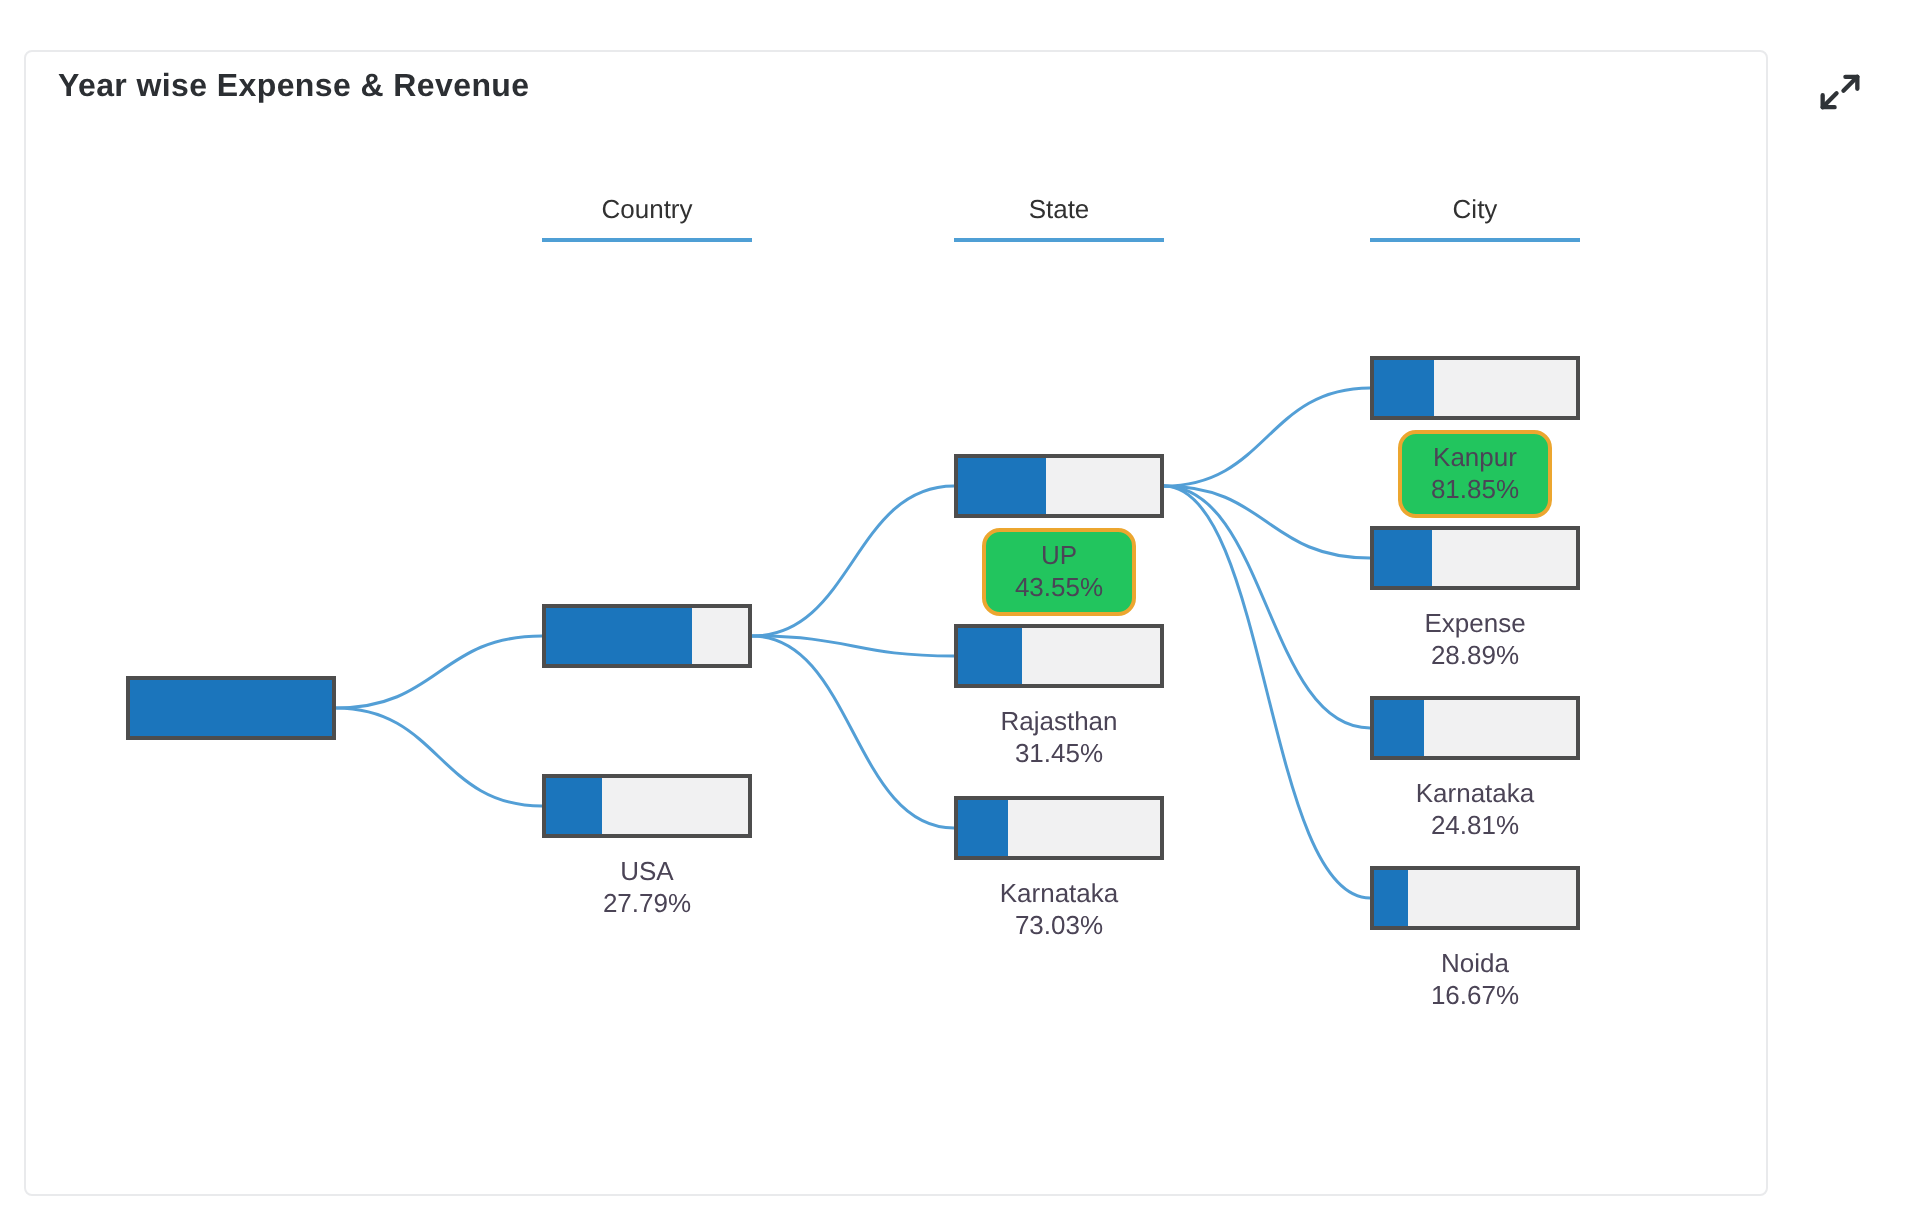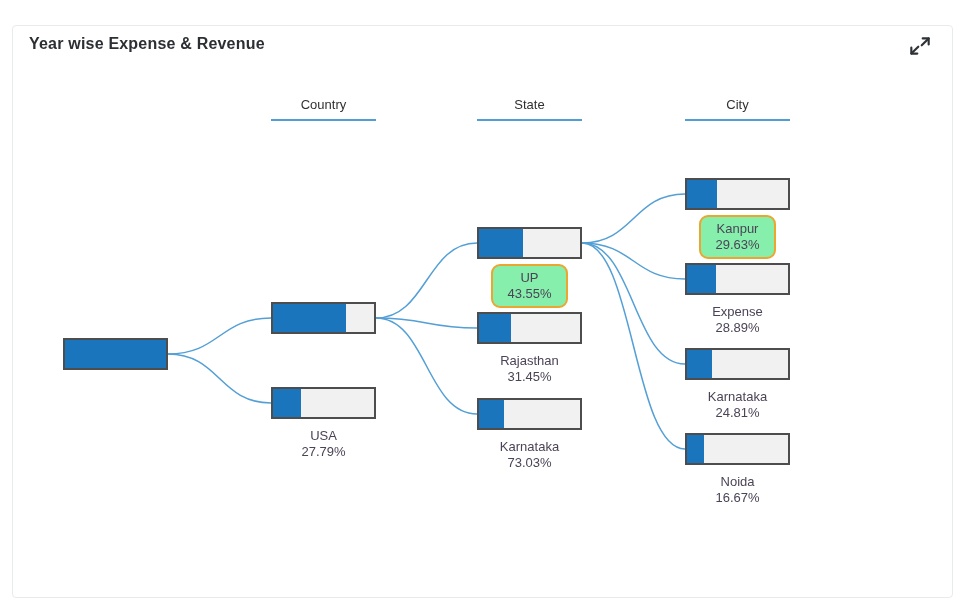--- a/index.html
+++ b/index.html
@@ -6,21 +6,21 @@
   body {
     width: 965px; height: 613px;
     position: relative;
     background: #ffffff;
     font-family: "Liberation Sans", sans-serif;
     overflow: hidden;
   }
   .card {
     position: absolute;
     left: 12px; top: 25px;
-    width: 941px; height: 573px;
+    width: 872px; height: 573px;
     background: #ffffff;
     border: 1px solid #e9eaec;
     border-radius: 4px;
     box-sizing: border-box;
   }
   .card-title {
     position: absolute;
     left: 16px; top: 9px;
     font-size: 16px;
     font-weight: 700;
@@ -69,21 +69,21 @@
     line-height: 16px;
     color: #4b4456;
   }
   .node-label .lab-box {
     display: inline-block;
     padding: 4px 10px;
   }
   .node-label.highlighted .lab-box {
     border: 2px solid #eca62f;
     border-radius: 9px;
-    background: #86efac;
+    background: #22c55e;
     padding: 4px 14px;
   }
 </style>
 </head>
 <body>
 
 <div class="card">
   <div class="card-title">Year wise Expense &amp; Revenue</div>
   <button class="expand-btn" title="">
     <svg width="26" height="26" viewBox="0 0 24 24" fill="none" stroke="#2f3337" stroke-width="2" stroke-linecap="round" stroke-linejoin="round">
@@ -128,21 +128,21 @@
       <div class="fill" style="width: 31.45%;"></div>
     </div>
     <div class="node-label" style="left: 444.5px; top: 349px;"><span class="lab-box"><div>Rajasthan</div><div>31.45%</div></span></div>
     <div class="bar" style="left: 477px; top: 398px;">
       <div class="fill" style="width: 25%;"></div>
     </div>
     <div class="node-label" style="left: 444.5px; top: 435px;"><span class="lab-box"><div>Karnataka</div><div>73.03%</div></span></div>
     <div class="bar" style="left: 685px; top: 178px;">
       <div class="fill" style="width: 29.63%;"></div>
     </div>
-    <div class="node-label highlighted" style="left: 652.5px; top: 215px;"><span class="lab-box"><div>Kanpur</div><div>29.63%</div></span></div>
+    <div class="node-label highlighted" style="left: 652.5px; top: 215px;"><span class="lab-box"><div>Kanpur</div><div>81.85%</div></span></div>
     <div class="bar" style="left: 685px; top: 263px;">
       <div class="fill" style="width: 28.89%;"></div>
     </div>
     <div class="node-label" style="left: 652.5px; top: 300px;"><span class="lab-box"><div>Expense</div><div>28.89%</div></span></div>
     <div class="bar" style="left: 685px; top: 348px;">
       <div class="fill" style="width: 24.81%;"></div>
     </div>
     <div class="node-label" style="left: 652.5px; top: 385px;"><span class="lab-box"><div>Karnataka</div><div>24.81%</div></span></div>
     <div class="bar" style="left: 685px; top: 433px;">
       <div class="fill" style="width: 16.67%;"></div>

